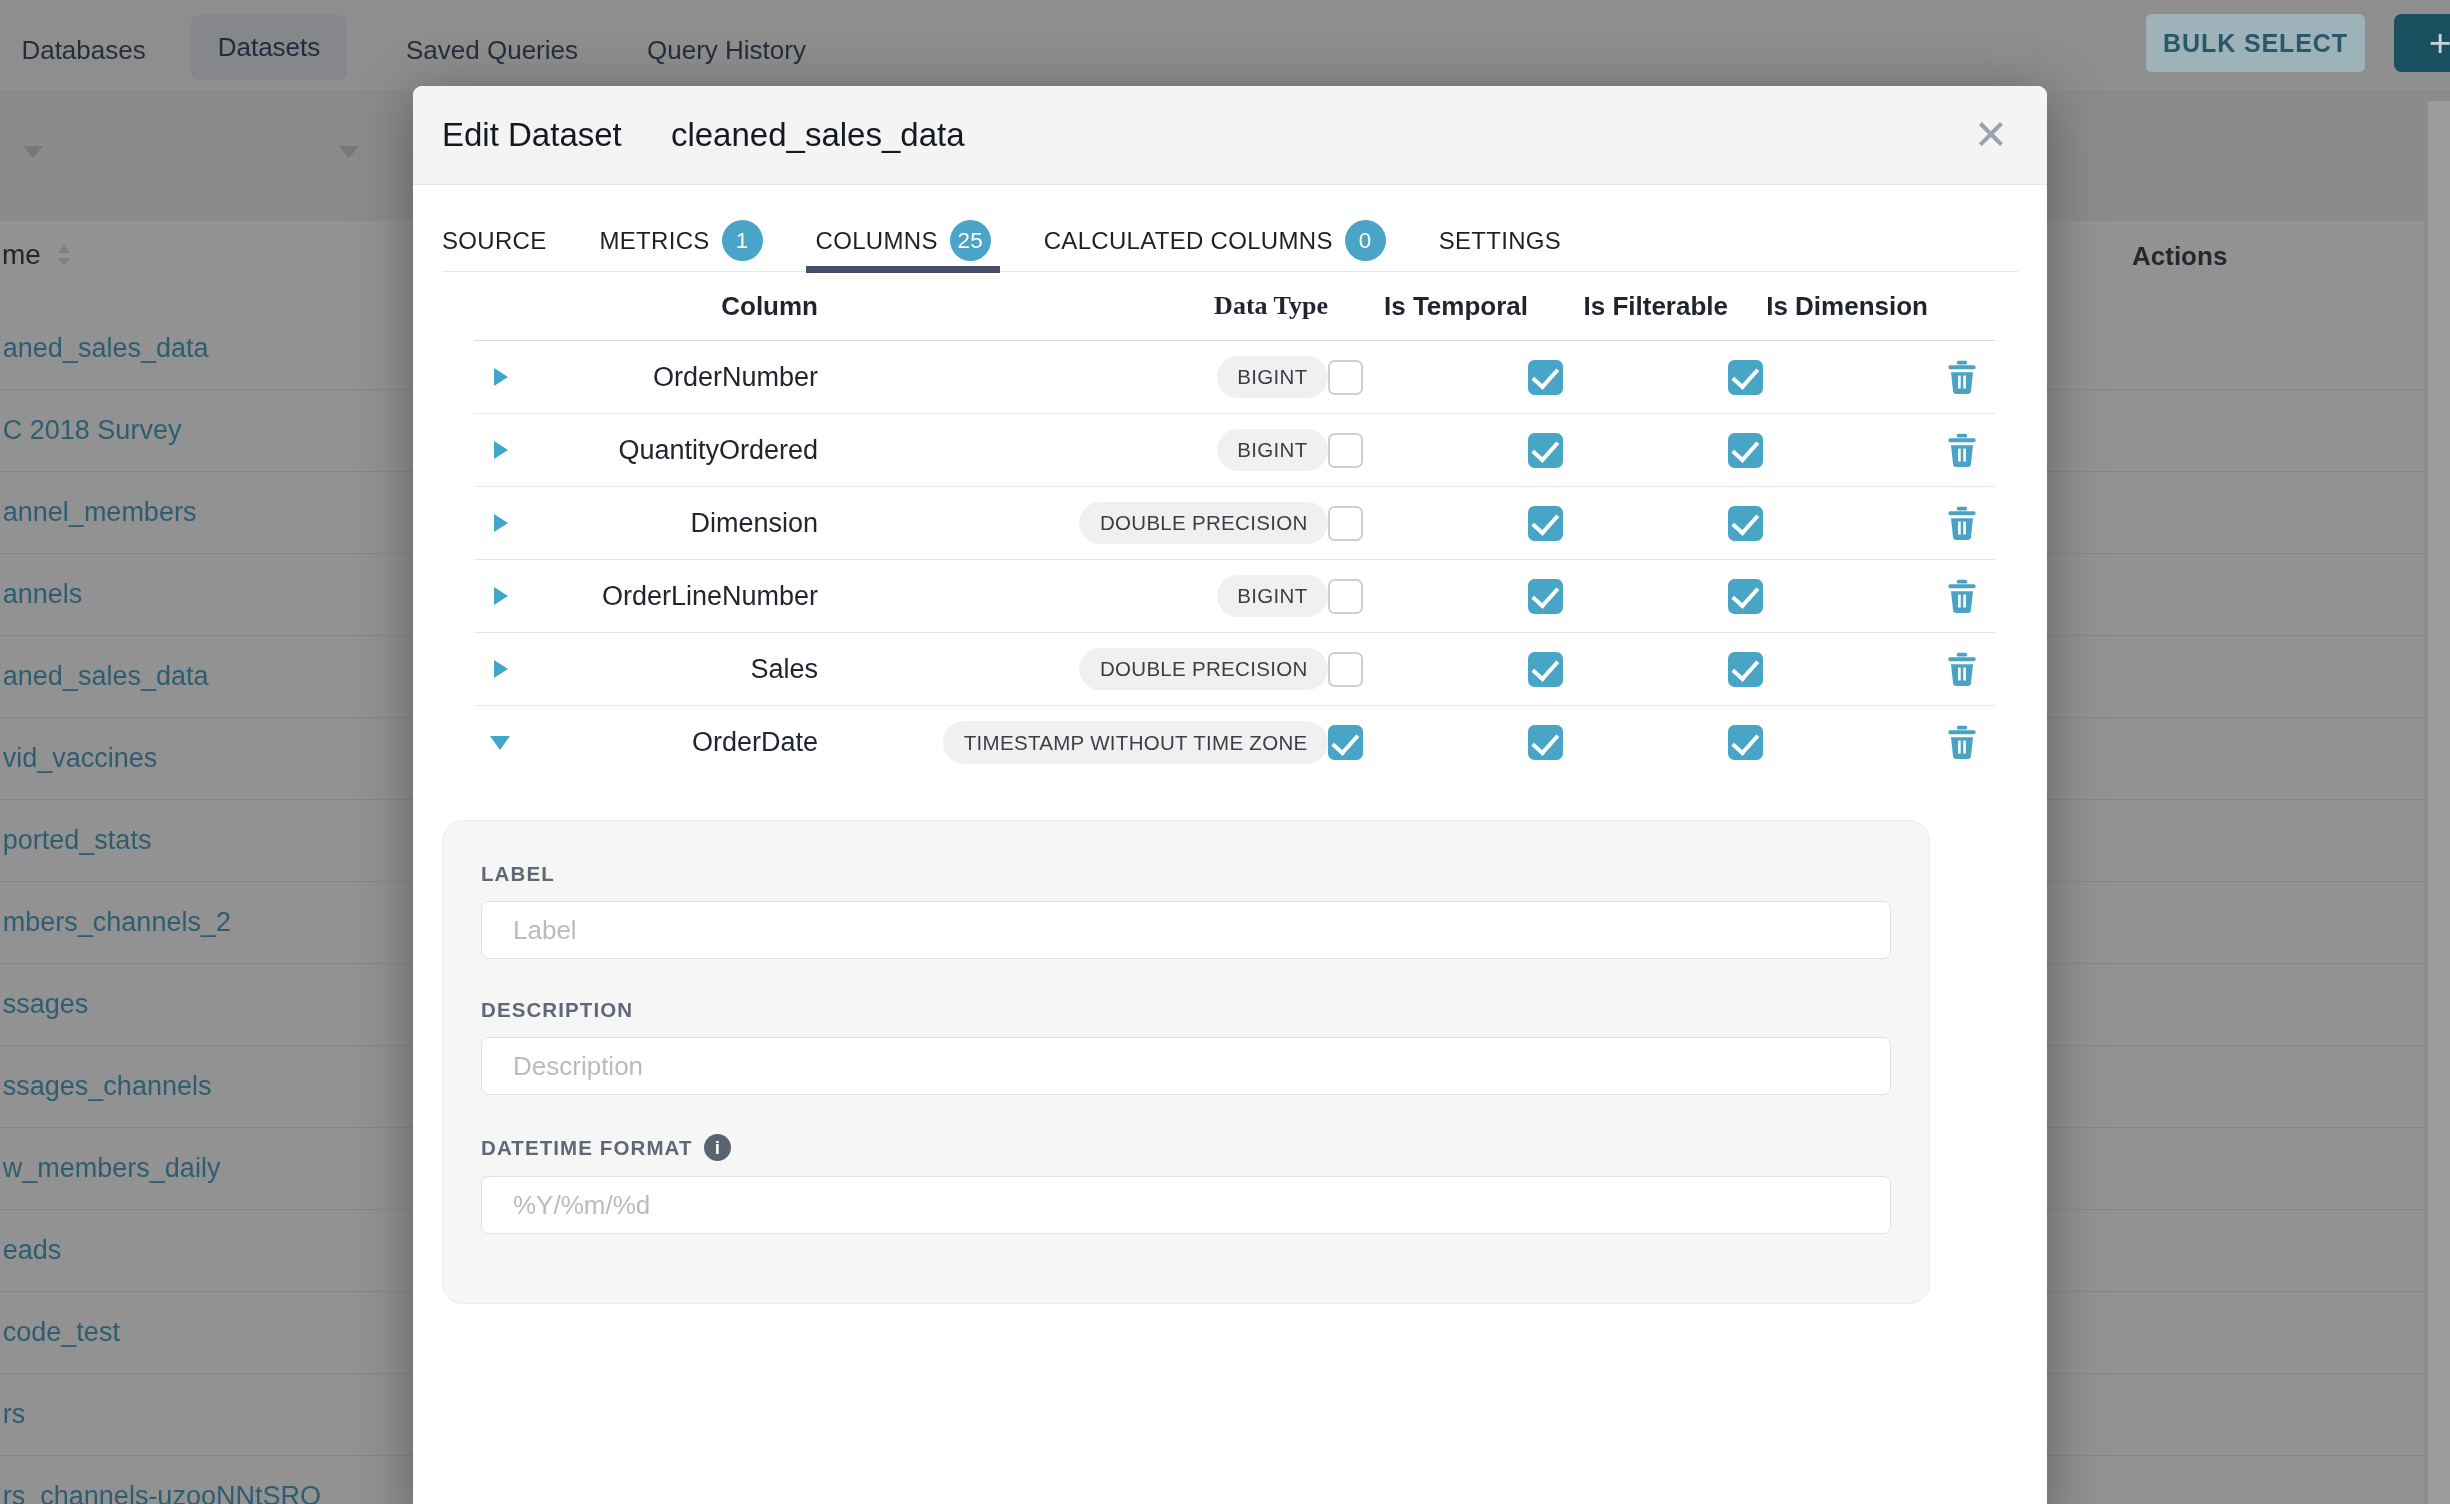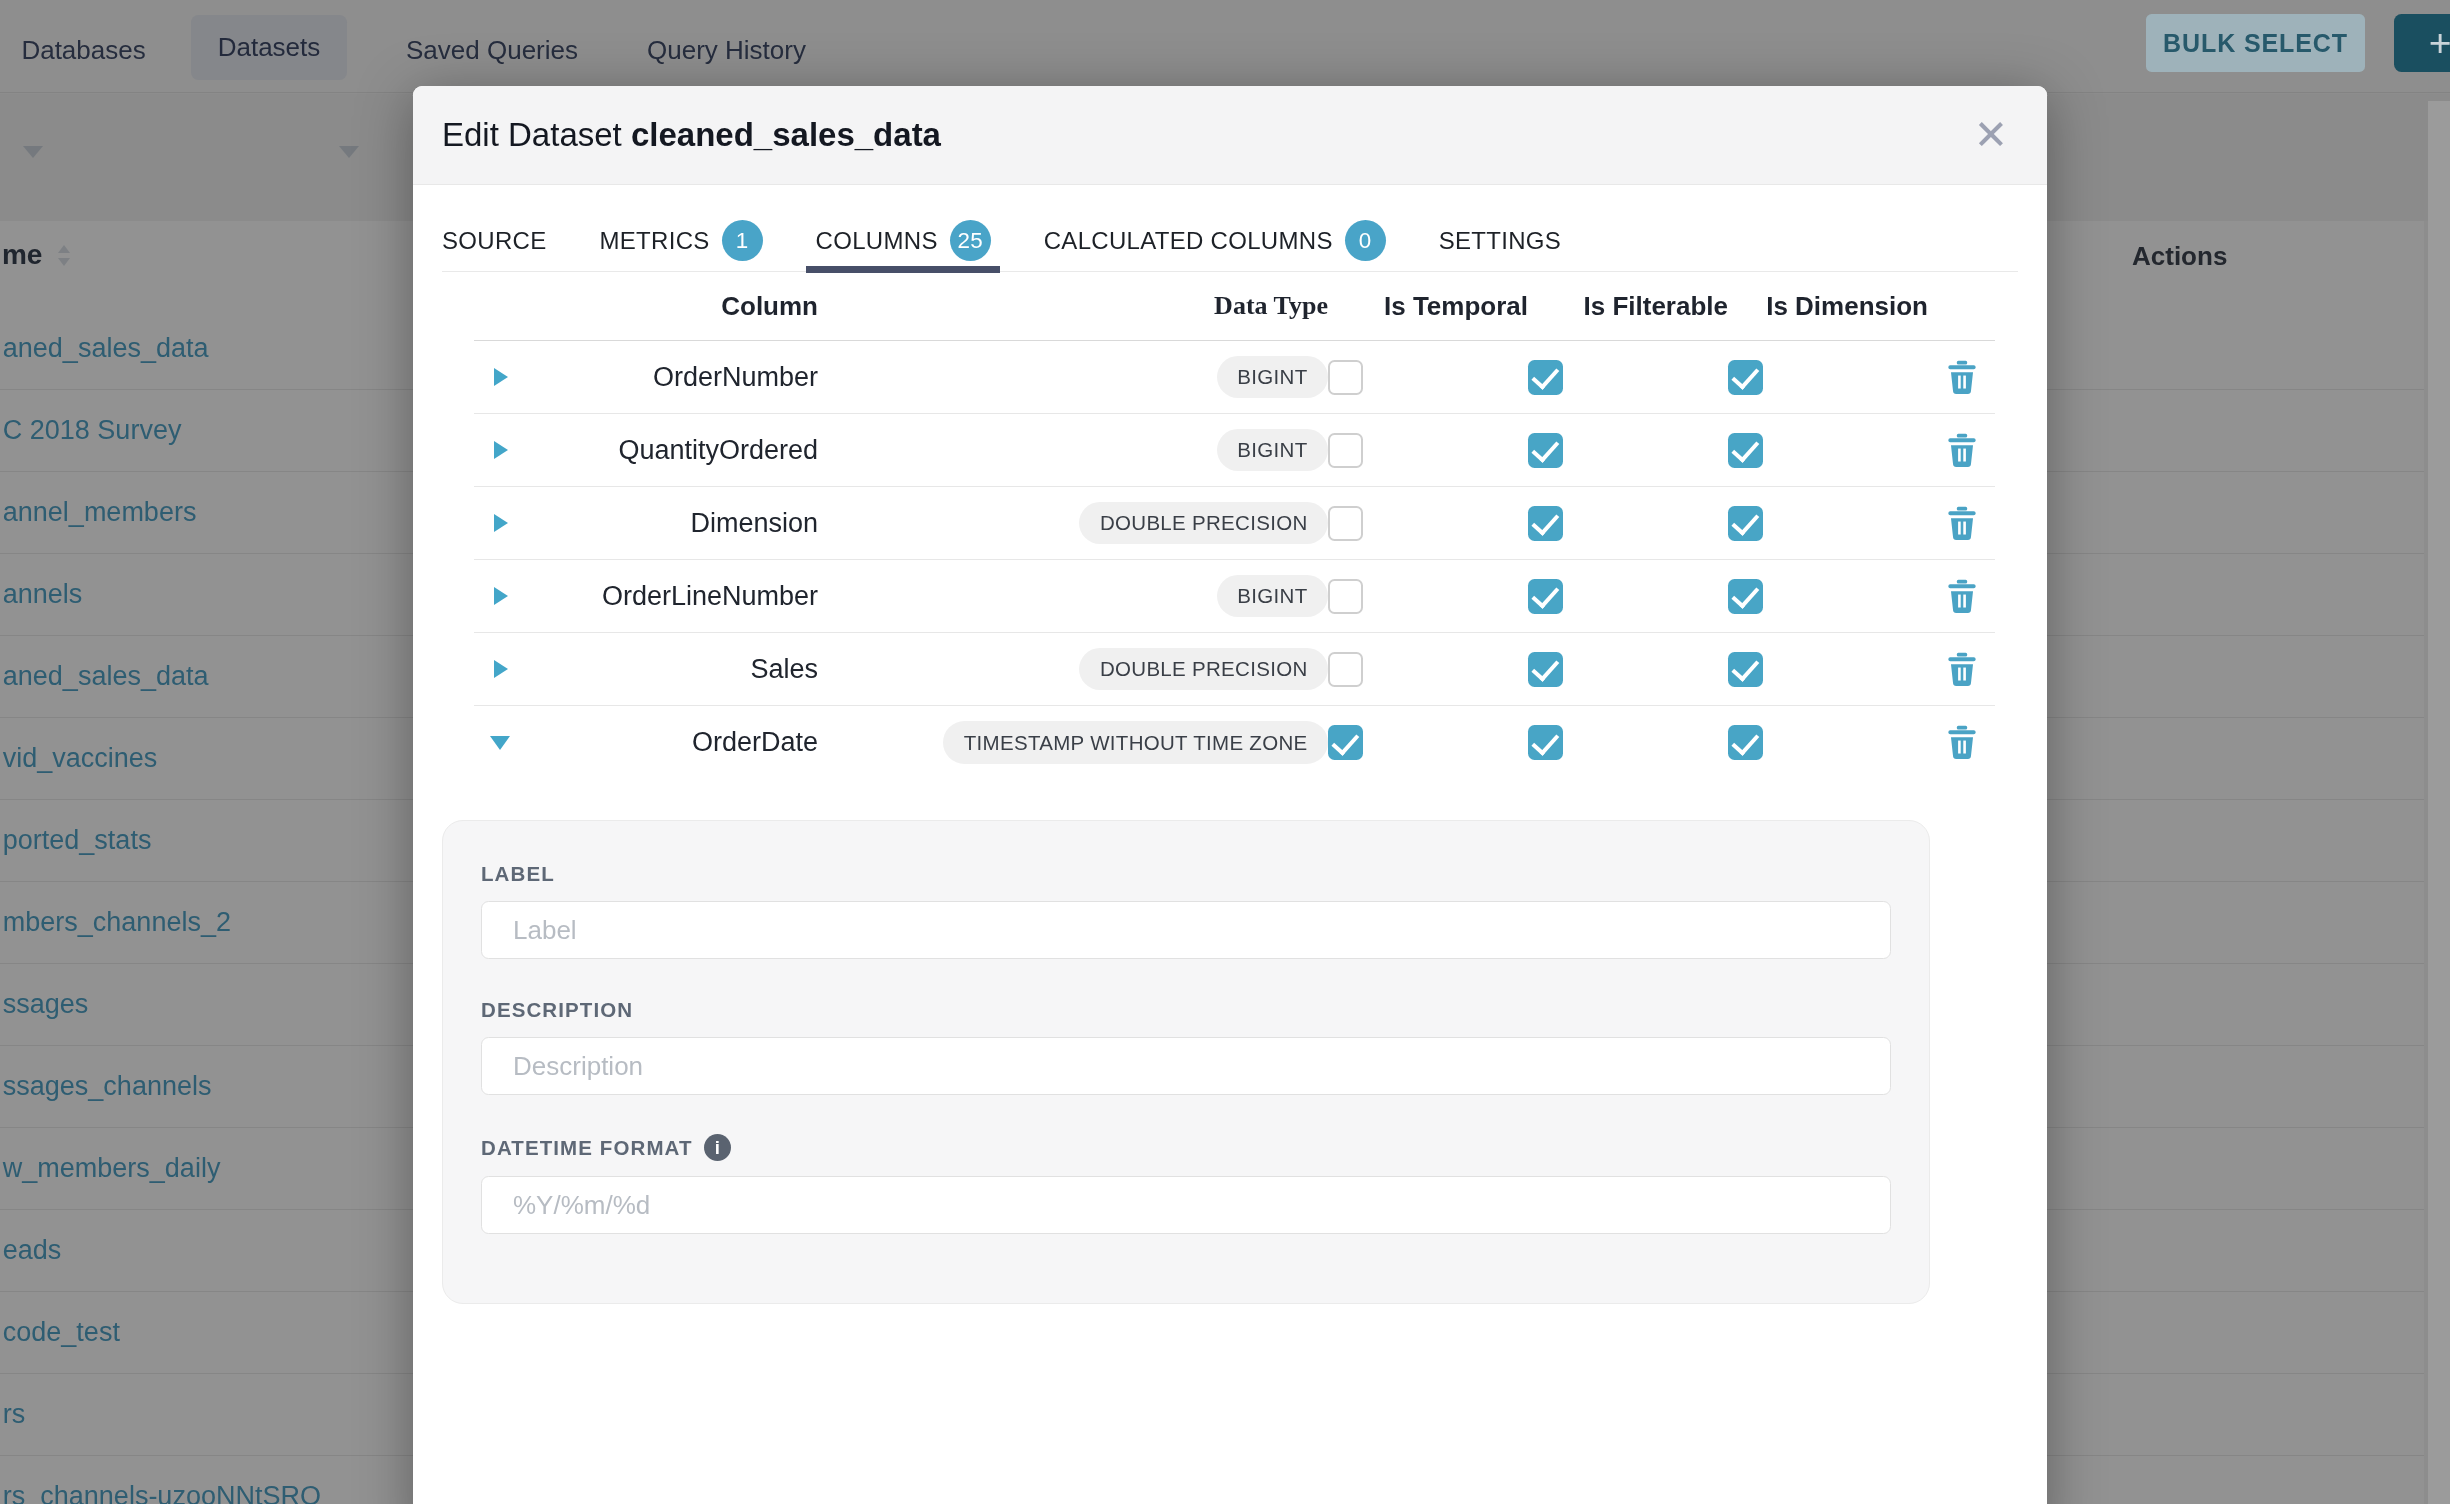--- a/index.html
+++ b/index.html
@@ -19,38 +19,38 @@
     font-size:25px; font-weight:bold; letter-spacing:0.9px; color:#27596b; }
   .btn-add { position:absolute; left:2394px; top:14px; width:65px; height:58px;
     background:#1a4f60; border-radius:7.5px; display:flex; align-items:center; justify-content:flex-end;
     padding-right:7.5px; font-size:39px; color:#c9d4d9; }
   .toolbar { position:absolute; left:0; top:94px; width:2450px; height:127px; background:#8b8b8b; }
   .tb-caret { position:absolute; width:0; height:0; border-left:10.3px solid transparent;
     border-right:10.3px solid transparent; border-top:12px solid #75797e; }
   .tb-label { position:absolute; top:143px; font-size:26px; color:#20262f; font-weight:bold; }
   .tb-value { position:absolute; top:143px; font-size:26px; color:#3a414d; }
   .bg-card { position:absolute; left:0; top:221px; width:2424px; height:1284px; background:#929292; }
-  .bg-colhead { position:absolute; top:17.7px; font-size:28px; font-weight:bold; color:#20262f; }
+  .bg-colhead { position:absolute; top:17.7px; font-size:28px; font-weight:normal; color:#20262f; }
   .bg-actions { position:absolute; left:2132px; top:19.6px; font-size:26px; font-weight:bold; color:#23272e; }
   .sort-icon { position:absolute; left:58px; top:24px; }
   .sort-icon i { display:block; width:0; height:0; border-left:6.5px solid transparent; border-right:6.5px solid transparent; }
   .sort-up { border-bottom:8.4px solid #7d8084; margin-bottom:4.7px; }
   .sort-down { border-top:8.4px solid #7d8084; }
   .bg-rows { position:absolute; left:0; top:87px; width:2424px; list-style:none; }
   .bg-rows li { height:82px; border-bottom:0.9px solid #868686; display:flex; align-items:center; }
   .bg-rows a { color:#2e5d72; font-size:27px; text-decoration:none; padding-left:2.8px; white-space:nowrap; }
   .scroll-strip { position:absolute; left:2428px; top:101px; width:22.4px; height:1404px; background:#9b9b9b; }
 
   
   .modal { position:absolute; left:413px; top:86px; width:1634px; height:1454px;
     background:#ffffff; border-radius:9.3px; box-shadow:0 9.3px 56px rgba(0,0,0,0.35); }
   .m-header { height:99px; background:#f4f4f5; border-bottom:0.9px solid #e8e8e8;
     border-radius:9.3px 9.3px 0 0; display:flex; align-items:center; padding-left:29px; }
   .m-title { font-size:33px; color:#141821; }
-  .m-title b { font-weight:bold; }
+  .m-title b { font-weight:normal;margin-left:40px; }
   .m-close { position:absolute; right:28px; top:20.5px; width:56px; height:56px; border:none;
     background:transparent; font-size:41px; color:#9ca1b2; cursor:pointer; line-height:56px; text-align:center; }
   .m-body { padding:0 29px; }
   .banner { margin-top:48px; height:89px; background:#fbf6df; border-radius:7.5px;
     display:flex; align-items:center; padding-left:27px; font-size:27px; color:#7e7226; white-space:nowrap; }
   .banner b { font-weight:bold; margin-right:9.3px; }
   .tabs { margin-top:25px; height:62px; border-bottom:1.9px solid #e9e9e9;
     display:flex; gap:53px; align-items:center; }
   .tab { position:relative; height:100%; display:flex; align-items:center;
     font-size:24px; color:#1d2127; letter-spacing:0.3px; cursor:pointer; white-space:nowrap; }

